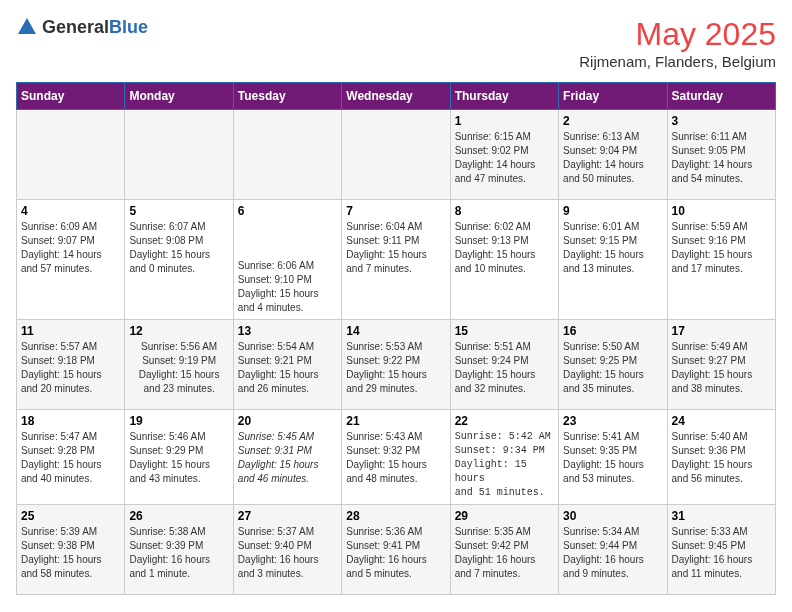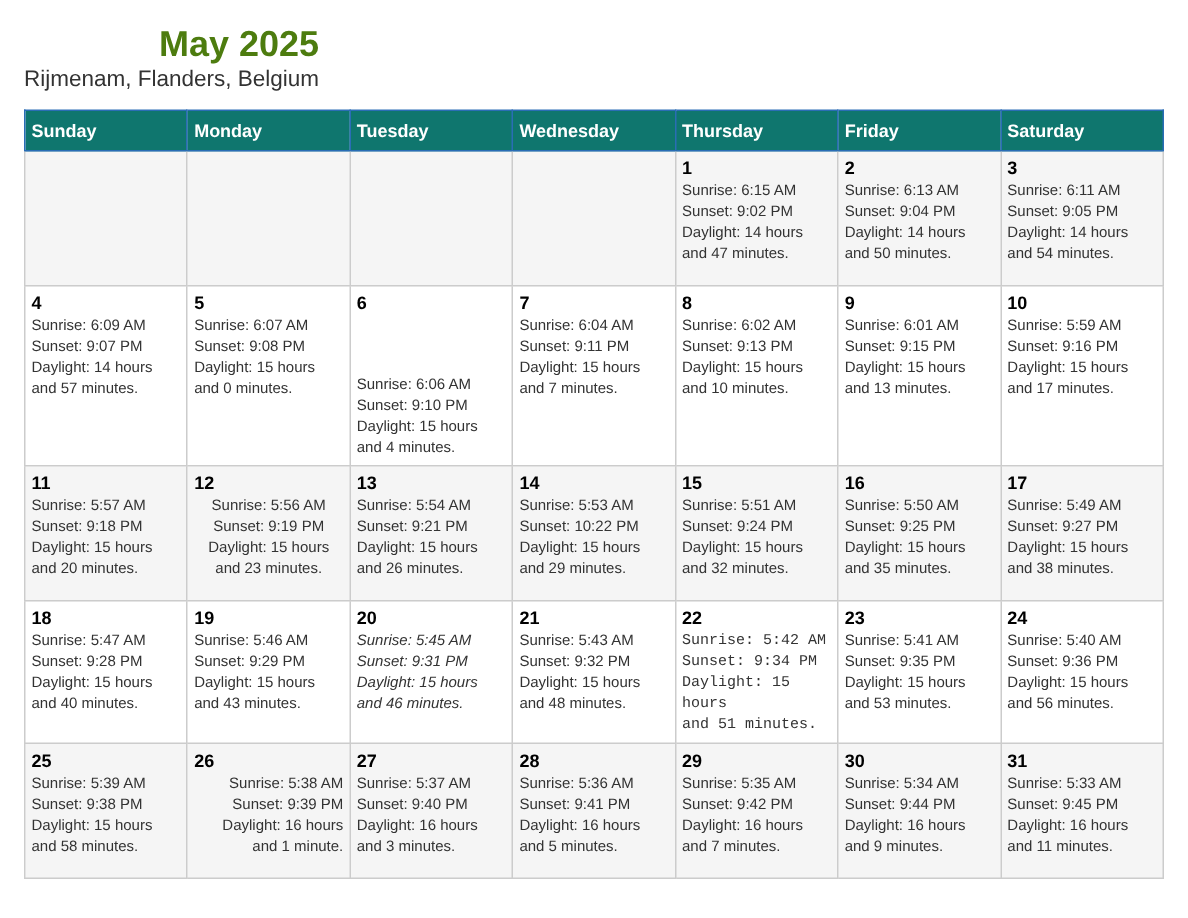--- a/index.html
+++ b/index.html
@@ -32,35 +32,35 @@
       color: #2a6db5;
     }
     .logo-icon {
       width: 22px;
       height: 22px;
     }
     .title-area {
       text-align: right;
     }
     .main-title {
-      font-size: 24px;
-      font-weight: bold;
-      color: #4d7c0f;
+      font-size: 32px;
+      font-weight: normal;
+      color: #ef4444;
     }
     .subtitle {
       font-size: 15px;
       color: #333;
     }
     table {
       width: 100%;
       border-collapse: collapse;
       font-size: 11px;
     }
     thead tr th {
-      background-color: #0f766e;
+      background-color: #701a75;
       color: #fff;
       padding: 6px 4px;
       text-align: left;
       font-size: 12px;
       font-weight: bold;
       border: 1px solid #2a6db5;
     }
     tbody tr td {
       border: 1px solid #ccc;
       vertical-align: top;
@@ -87,20 +87,28 @@
       background: #fff !important;
     }
     tbody tr:nth-child(odd) td.empty-cell {
       background: #f5f5f5 !important;
     }
   </style>
 </head>
 <body>
 
 <div class="header-area">
+  <div class="logo">
+    <svg class="logo-icon" viewBox="0 0 22 22" xmlns="http://www.w3.org/2000/svg">
+      <polygon points="11,2 20,18 2,18" fill="#2a6db5"></polygon>
+    </svg>
+    <div>
+      <span class="logo-text-general">General</span><span class="logo-text-blue">Blue</span>
+    </div>
+  </div>
   <div class="title-area">
     <div class="main-title">May 2025</div>
     <div class="subtitle">Rijmenam, Flanders, Belgium</div>
   </div>
 </div>
 
 <table>
   <thead>
     <tr>
     <th>Sunday</th>
@@ -209,21 +217,21 @@
         <td>
           <span class="day-num">13</span>
           <div class="day-info" style="white-space: pre-line;">Sunrise: 5:54 AM
 Sunset: 9:21 PM
 Daylight: 15 hours
 and 26 minutes.</div>
         </td>
         <td>
           <span class="day-num">14</span>
           <div class="day-info" style="white-space: pre-line;">Sunrise: 5:53 AM
-Sunset: 10:22 PM
+Sunset: 9:22 PM
 Daylight: 15 hours
 and 29 minutes.</div>
         </td>
         <td>
           <span class="day-num">15</span>
           <div class="day-info" style="white-space: pre-line;">Sunrise: 5:51 AM
 Sunset: 9:24 PM
 Daylight: 15 hours
 and 32 minutes.</div>
         </td>
@@ -296,21 +304,21 @@
       <tr>
         <td>
           <span class="day-num">25</span>
           <div class="day-info" style="white-space: pre-line;">Sunrise: 5:39 AM
 Sunset: 9:38 PM
 Daylight: 15 hours
 and 58 minutes.</div>
         </td>
         <td>
           <span class="day-num">26</span>
-          <div class="day-info" style="white-space: pre-line; text-align: right;">Sunrise: 5:38 AM
+          <div class="day-info" style="white-space: pre-line;">Sunrise: 5:38 AM
 Sunset: 9:39 PM
 Daylight: 16 hours
 and 1 minute.</div>
         </td>
         <td>
           <span class="day-num">27</span>
           <div class="day-info" style="white-space: pre-line;">Sunrise: 5:37 AM
 Sunset: 9:40 PM
 Daylight: 16 hours
 and 3 minutes.</div>

